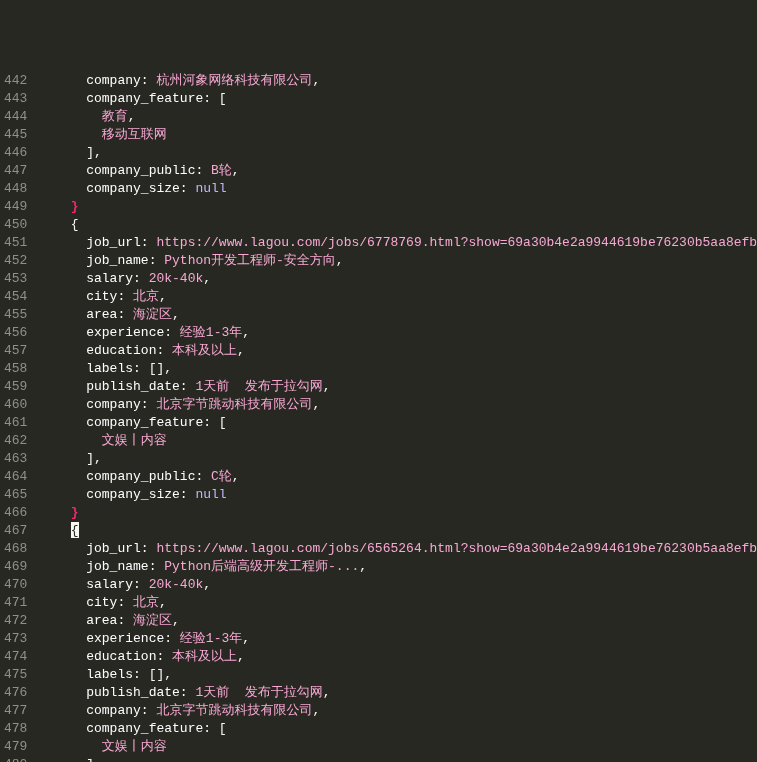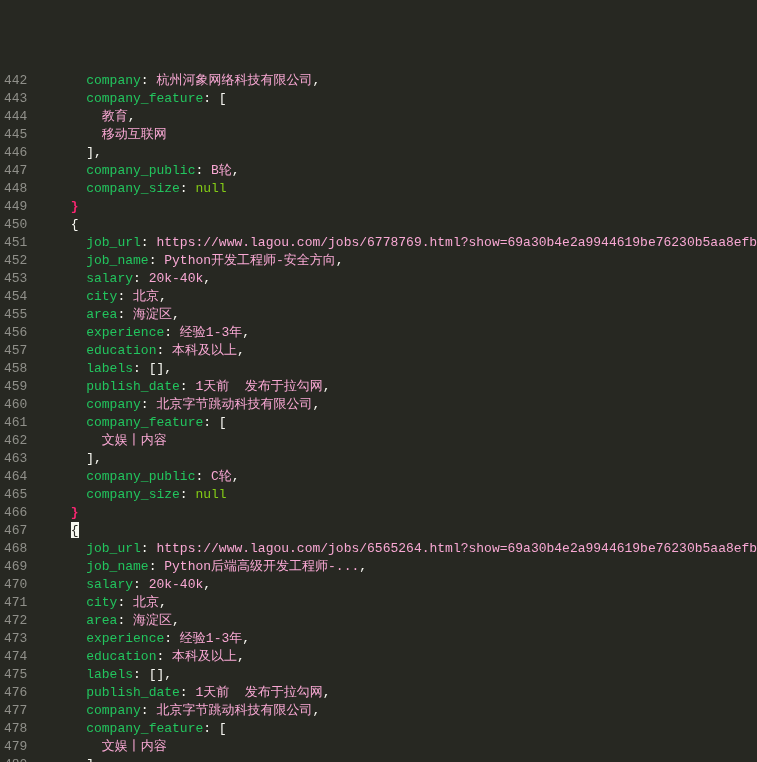--- a/index.html
+++ b/index.html
@@ -17,23 +17,23 @@
   background: #272822;
   text-align: right;
   padding: 0 8px 0 4px;
   color: #90908a;
   user-select: none;
   flex-shrink: 0;
 }
 .gutter .ln { display: block; height: 18px; }
 .code { padding-left: 4px; flex: 1; }
 .line { height: 18px; display: block; }
-.key { color: #22c55e; }
+.key { color: #ffffff; }
 .str { color: #f9a8d4; }
-.null { color: #84cc16; text-align: right; }
+.null { color: #c4b5fd; text-align: right; }
 .punct { color: #f8f8f2; }
 .brace-hot { color: #f92672; font-weight: bold; }
 .cursor-box {
   display: inline-block;
   background: #f8f8f0;
   color: #272822;
   width: 8px;
   height: 16px;
   vertical-align: text-bottom;
   margin-right: -1px;

